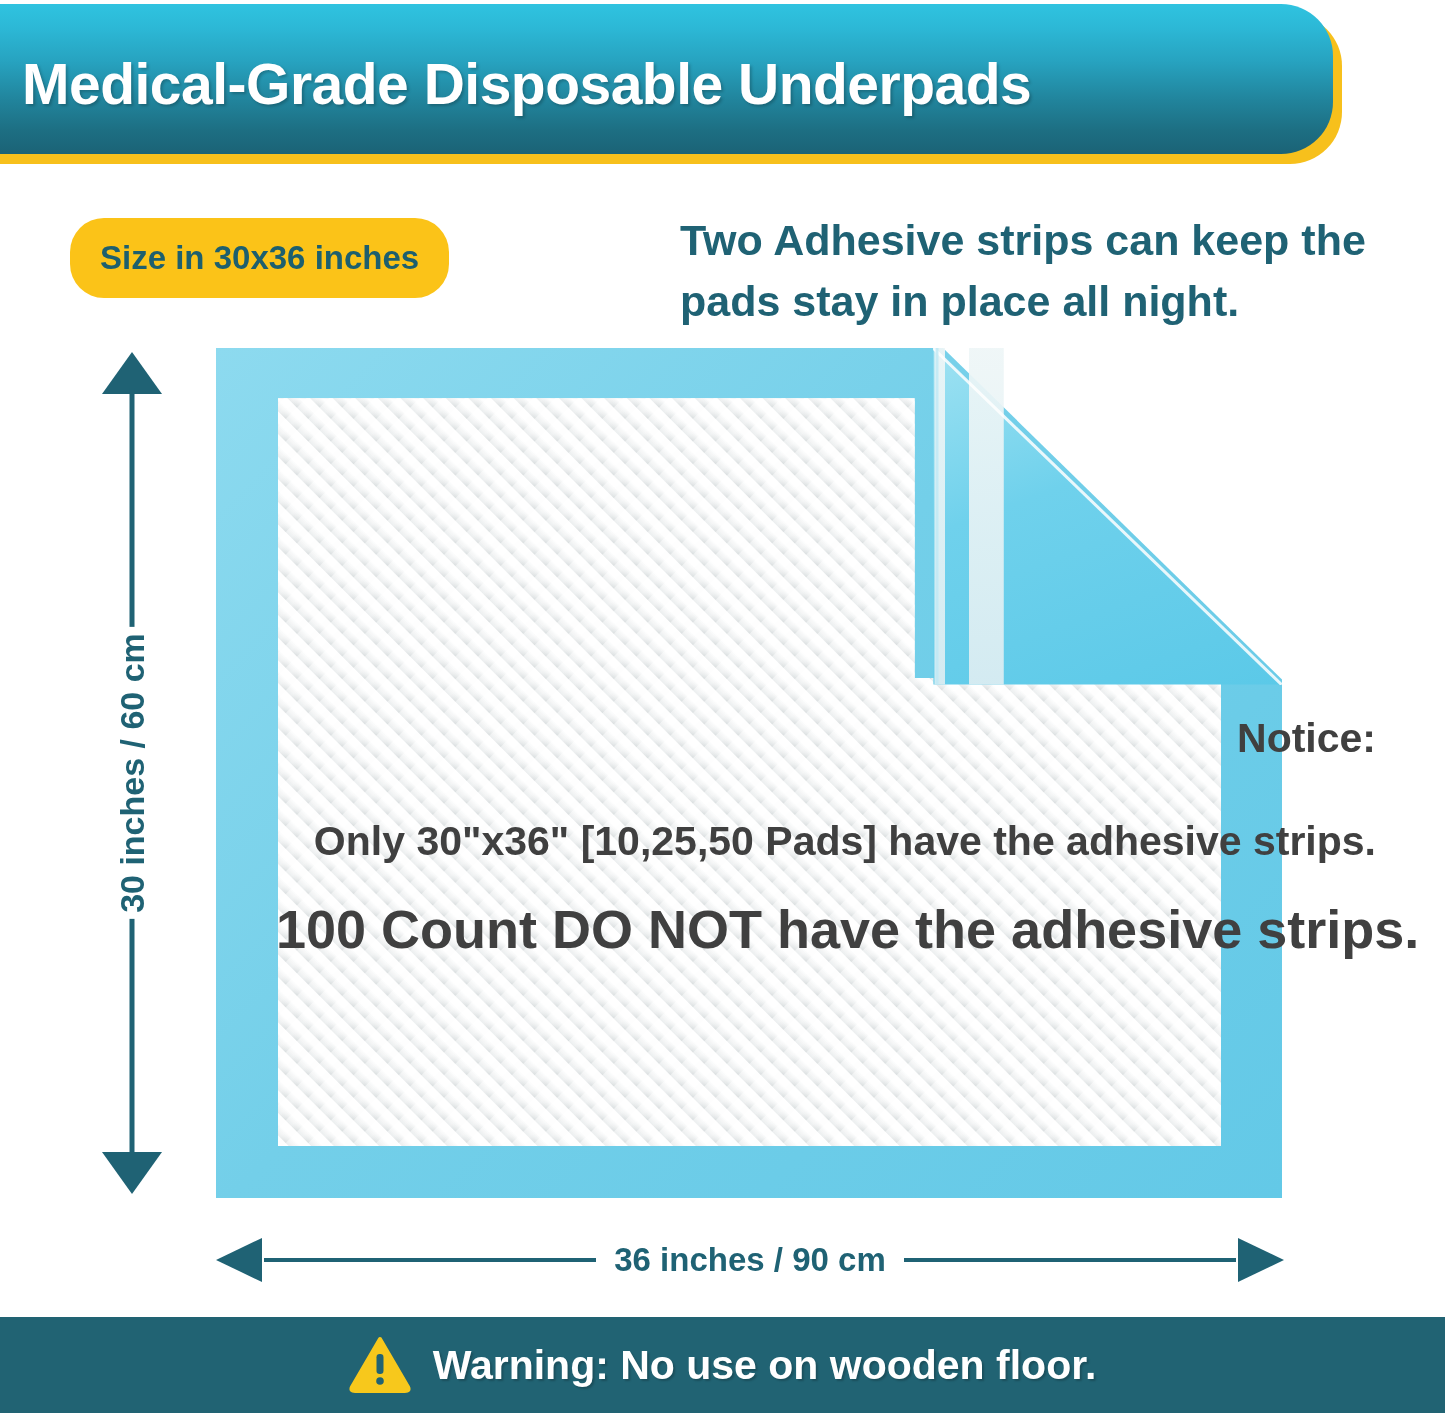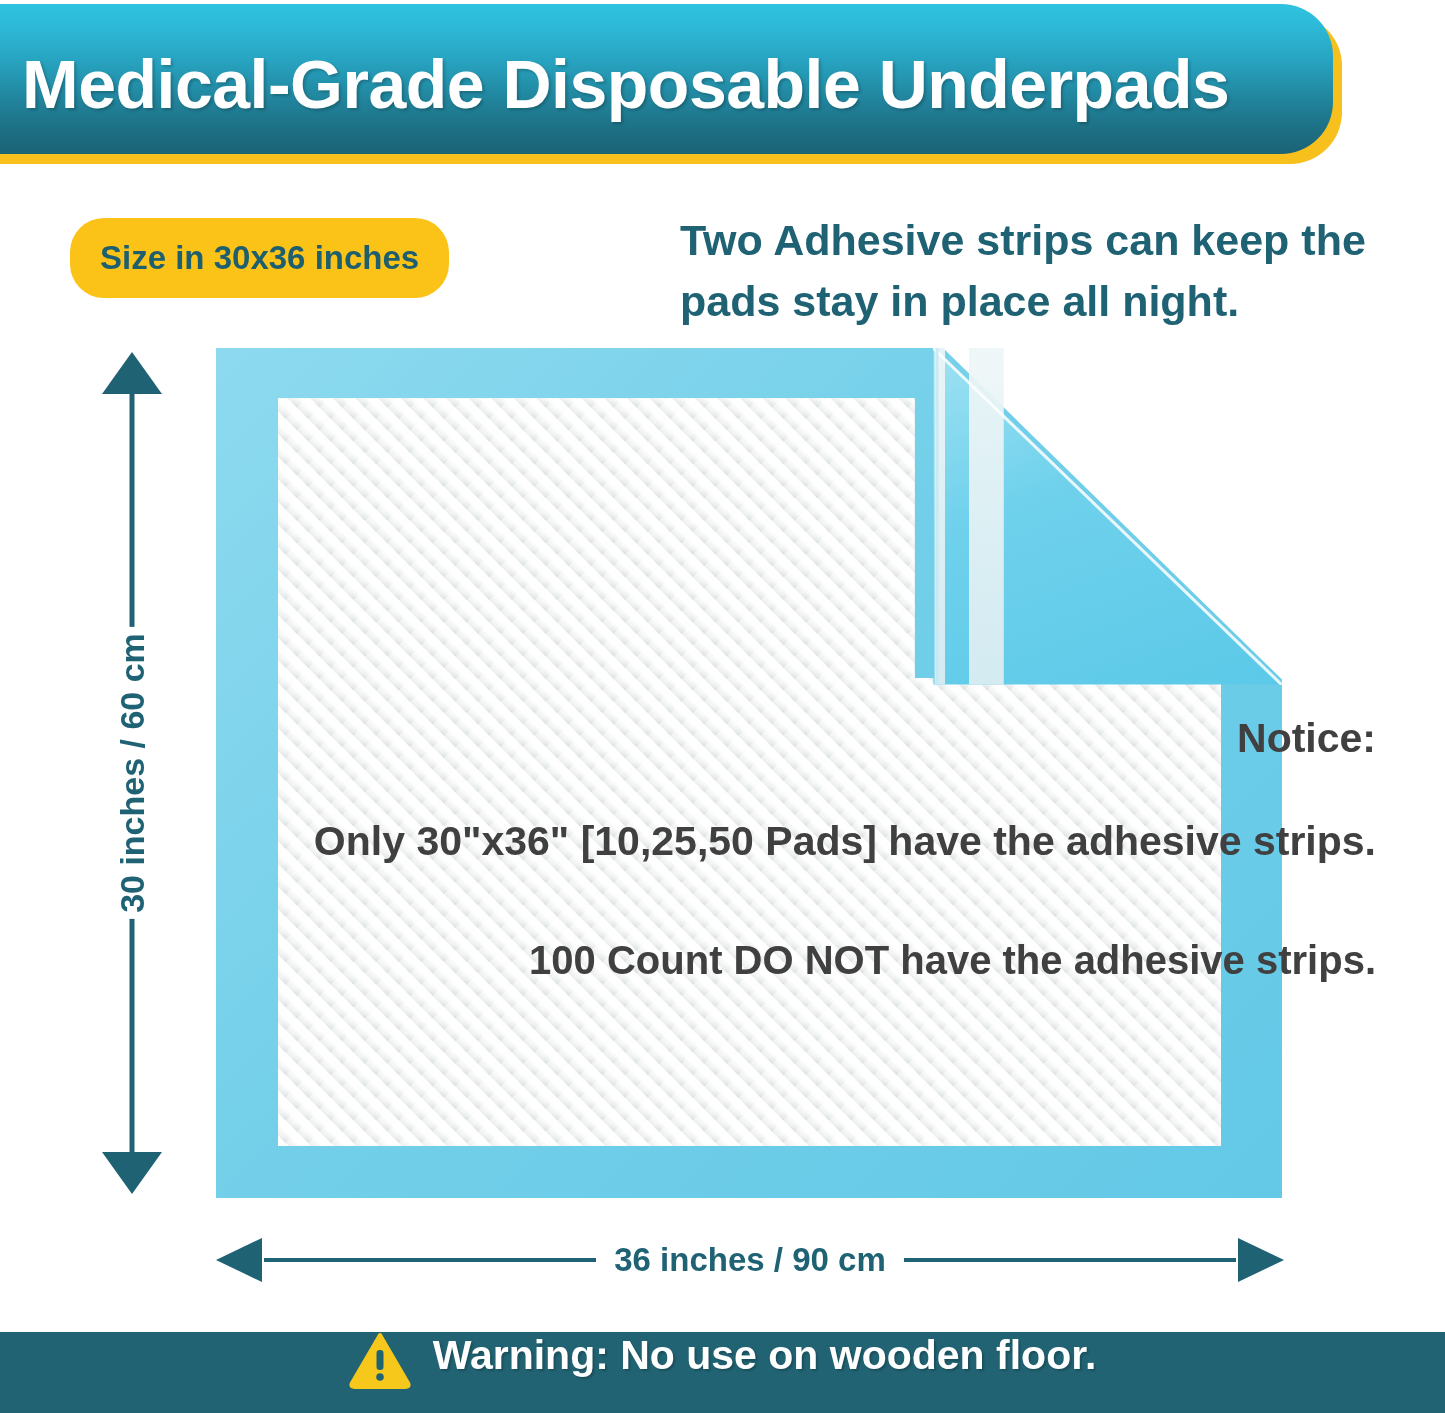--- a/index.html
+++ b/index.html
@@ -50,21 +50,21 @@
         #21849c 64%,
         #1d6f83 84%,
         #1b6376 100%);
   }
   .header-title {
     position: absolute;
     left: 82px;
     top: 50%;
     transform: translateY(-50%);
     color: #ffffff;
-    font-size: 68px;
+    font-size: 57px;
     font-weight: bold;
     letter-spacing: -0.5px;
     white-space: nowrap;
     text-shadow: 2px 2px 3px rgba(0,0,0,0.22);
     font-stretch: condensed;
   }
 
   
   .size-pill {
     position: absolute;
@@ -182,21 +182,21 @@
     top: 718px;
     width: 1100px;
     color: #404040;
     font-weight: bold;
     font-size: 40px;
     line-height: 1.0;
     text-align: right;
   }
   .notice .line1 { font-size: 41px; }
   .notice .line2 { margin-top: 62px; font-size: 41px; white-space: nowrap; }
-  .notice .line3 { margin-top: 78px; font-size: 40px; white-space: nowrap; }
+  .notice .line3 { margin-top: 40px; font-size: 54px; white-space: nowrap; }
 
   
   .dim-v {
     position: absolute;
     left: 84px;
     top: 352px;
     width: 96px;
     height: 842px;
   }
   .dim-v svg { display: block; }
@@ -234,24 +234,24 @@
     font-weight: bold;
     white-space: nowrap;
   }
 
   
   .footer {
     position: absolute;
     left: 0;
     bottom: 0;
     width: 1445px;
-    height: 81px;
+    height: 96px;
     background: #216373;
     display: flex;
-    align-items: flex-start;
+    align-items: center;
     justify-content: center;
   }
   .footer .warn-icon {
     flex: 0 0 auto;
     margin-right: 22px;
     display: block;
   }
   .footer .warn-text {
     color: #ffffff;
     font-size: 41px;

